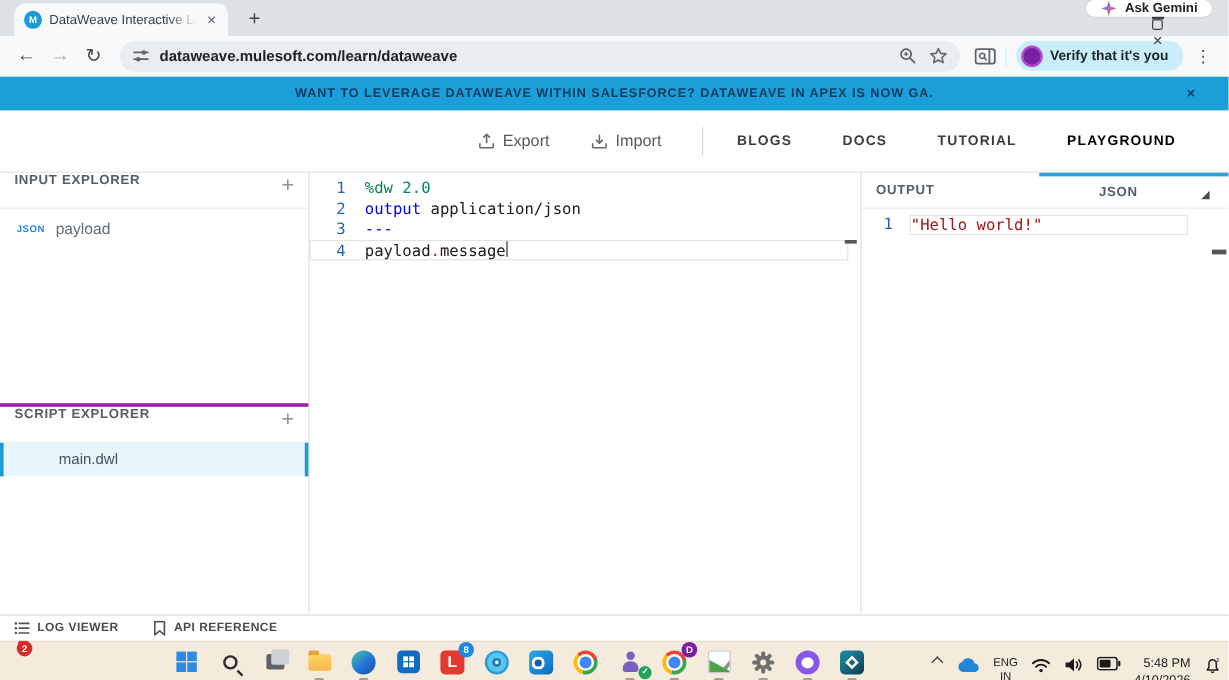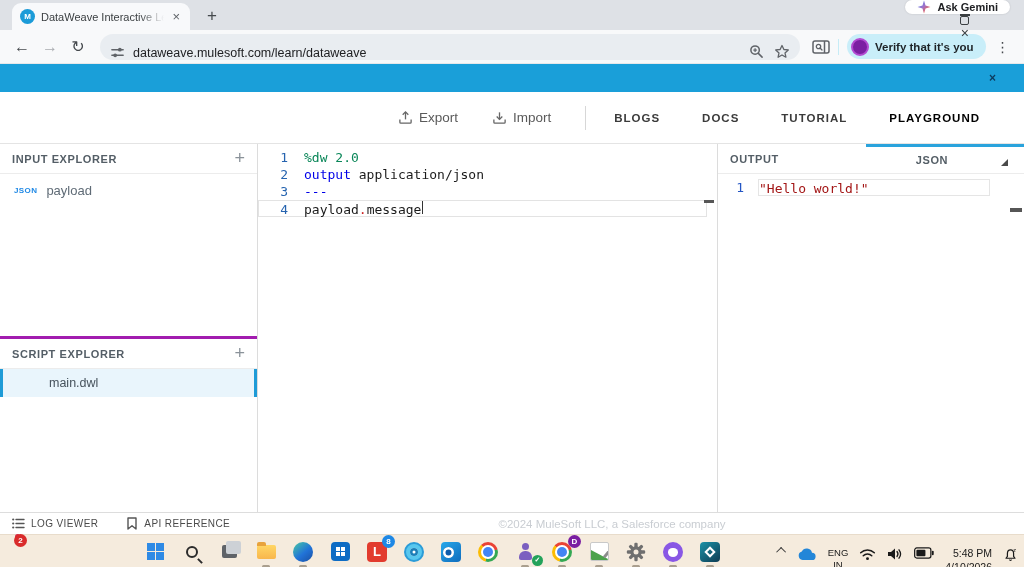--- a/index.html
+++ b/index.html
@@ -23,21 +23,21 @@
   .gemini-pill span { font-size:11px; font-weight:bold; color:#202124; }
   .win-btn { width:34px; height:30px; display:flex; align-items:center; justify-content:center; color:#3C4043; font-size:14px; }
   .minbar { width:10px; height:1.5px; background:#3C4043; display:block; }
   .maxbox { width:9px; height:9px; border:1.3px solid #3C4043; border-radius:2px; display:block; }
 
   
   .toolbar { height:34px; background:#F8F9FA; border-bottom:1px solid #E6E8EA; display:flex; align-items:center; padding:0 8px; }
   .nav-glyph { font-size:16px; color:#45494D; width:28px; text-align:center; }
   .nav-glyph.disabled { color:#A9ACB0; }
   .omnibox { flex:0 0 700px; height:26px; margin-left:8px; background:#E9EDF1; border-radius:13px;
-             display:flex; align-items:flex-end; padding:0 10px; gap:8px; }
+             display:flex; align-items:center; padding:0 10px; gap:8px;font-weight:bold; }
   .omni-url { font-size:12.5px; color:#202124; flex:1; }
   .omni-right { display:flex; align-items:center; gap:10px; }
   .side-panel-btn { margin-left:12px; }
   .divider-v { width:1px; height:16px; background:#C6ECF6; margin:0 8px; }
   .verify-pill { background:#C9EEF9; border-radius:13px; height:25px; display:flex; align-items:center; gap:6px; padding:0 12px 0 4px; }
   .verify-avatar { width:18px; height:18px; border-radius:50%; background:#7B1FA2; border:2px solid #B34BD1; }
   .verify-pill span { font-size:11.5px; color:#1E2327;font-weight:bold; }
   .menu-dots { font-size:14px; color:#45494D; margin:0 6px 0 10px; }
 
   
@@ -51,21 +51,21 @@
   .brand-name { font-size:22px; font-weight:bold; color:#1F2A37; letter-spacing:.2px; }
   .header-right { margin-left:auto; display:flex; align-items:center; }
   .hdr-action { display:flex; align-items:center; gap:6px; font-size:13.5px; color:#5A5A5A; margin-right:34px; }
   .hdr-sep { width:1px; height:24px; background:#D7D7D7; margin-right:28px; }
   .nav-item { font-size:11.5px; font-weight:bold; letter-spacing:1px; color:#3B3B3B; margin-right:42px; }
   .nav-item.active { color:#000; font-weight:700; margin-right:16px; }
 
   
   .main { height:368px; display:flex; }
   .sidebar { width:258px; border-right:1px solid #DCDCDC; display:flex; flex-direction:column; }
-  .panel-hd { height:30px; display:flex; align-items:center; padding:0 12px; border-bottom:1px solid #ECECEC; }
+  .panel-hd { height:30px; display:flex; padding:0 12px; border-bottom:1px solid #ECECEC; }
   .panel-hd-label { font-size:11px; font-weight:bold; letter-spacing:.6px; color:#545E66; }
   .panel-hd-plus { margin-left:auto; font-size:18px; font-weight:300; color:#8A9299; }
   .input-section { height:192px; }
   .payload-row { height:32px; display:flex; align-items:center; padding:0 14px; gap:9px; }
   .fmt-badge { font-size:8px; font-weight:bold; letter-spacing:.4px; color:#1E88E5; }
   .payload-label { font-size:13px; color:#5F6B76; }
   .scriptexp-section { flex:1; border-top:3px solid #a21caf; }
   .file-row { height:28px; display:flex; align-items:center; padding:0 14px; background:#E9F5FC;
               border-left:3px solid #1E9BD7; border-right:3px solid #1E9BD7; }
   .file-label { font-size:12.5px; color:#46525C;padding-left:32px; }
@@ -90,21 +90,21 @@
                 border-bottom:7px solid #4A4A4A; border-left:7px solid transparent; }
   .output-body { flex:1; padding-top:5px; font-family:"DejaVu Sans Mono", monospace; font-size:13px; position:relative; }
   .output-line { display:flex; height:17px; line-height:17px; white-space:pre; }
   .out-gutter { width:40px; text-align:right; padding-right:14px; color:#2456C4; flex:0 0 auto; }
   .out-value { color:#A31515; border:1px solid #E5E5E5; padding-right:120px; }
   .output-scrollmark { top:34px; right:2px; width:12px; height:4px; }
 
   
   .bottombar { height:22px; border-top:1px solid #DDDDDD; display:flex; align-items:center; padding:0 12px; position:relative; background:#fff; }
   .bb-item { display:flex; align-items:center; gap:6px; margin-right:28px; }
-  .bb-label { font-size:10px; font-weight:normal; letter-spacing:.4px; color:#4A4A4A; }
+  .bb-label { font-size:10px; font-weight:bold; letter-spacing:.4px; color:#4A4A4A; }
   .copyright { position:absolute; left:612px; transform:translateX(-50%); font-size:11.5px; color:#C9CDD2; white-space:nowrap; }
 
   
   .taskbar { height:33px; background:#F5EBDD; border-top:1px solid #E8DCCB; position:relative; }
   .tb-left { position:absolute; left:18px; top:4px; }
   .flame { width:10px; height:13px; background:linear-gradient(#F49B2B,#E2543A); border-radius:50% 50% 45% 45%/60% 60% 40% 40%;
            position:relative; transform:rotate(-8deg); }
   .flame::after { content:""; position:absolute; left:-3px; bottom:-2px; width:5px; height:7px; background:#D6294B; border-radius:50% 50% 50% 50%/40% 40% 60% 60%; }
   .badge { position:absolute; border-radius:50%; color:#fff; font-weight:bold; display:flex; align-items:center; justify-content:center; }
   .notif-badge { top:-5px; right:-9px; width:13px; height:13px; background:#D92B2B; font-size:8px; }
@@ -222,20 +222,21 @@
     </svg>
     <span class="divider-v"></span>
     <div class="verify-pill">
       <span class="verify-avatar"></span>
       <span>Verify that it's you</span>
     </div>
     <span class="menu-dots">⋮</span>
   </div>
 
   <div class="banner">
+    <span class="banner-text">WANT TO LEVERAGE DATAWEAVE WITHIN SALESFORCE? DATAWEAVE IN APEX IS NOW GA.</span>
     <span class="banner-close">×</span>
   </div>
 
   <div class="siteheader">
     <div class="header-right">
       <span class="hdr-action">
         <svg width="15" height="15" viewBox="0 0 16 16">
           <path d="M2 10v3a1 1 0 001 1h10a1 1 0 001-1v-3" fill="none" stroke="#666" stroke-width="1.4"></path>
           <line x1="8" y1="10" x2="8" y2="2.5" stroke="#666" stroke-width="1.4"></line>
           <polyline points="5,5 8,2 11,5" fill="none" stroke="#666" stroke-width="1.4"></polyline>
@@ -330,21 +331,20 @@
           <circle cx="1.2" cy="9.5" r="1.1" fill="#555"></circle>
       </svg>
       <span class="bb-label">LOG VIEWER</span>
     </span>
     <span class="bb-item">
       <svg width="12" height="13" viewBox="0 0 12 13">
         <path d="M2 1h8v11l-4-3.2L2 12z" fill="none" stroke="#555" stroke-width="1.4" stroke-linejoin="round"></path>
       </svg>
       <span class="bb-label">API REFERENCE</span>
     </span>
-    <span class="copyright">©2024 MuleSoft LLC, a Salesforce company</span>
   </div>
 
   <div class="taskbar">
     <div class="tb-left">
       <span class="flame"></span>
       <span class="badge notif-badge">2</span>
     </div>
 
     <div class="tb-center">
       <span class="tb-icon">

